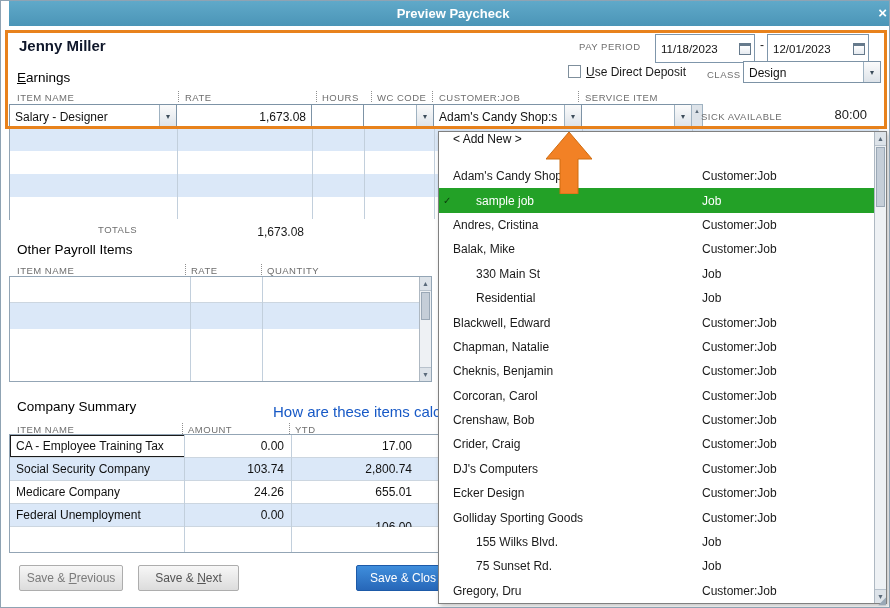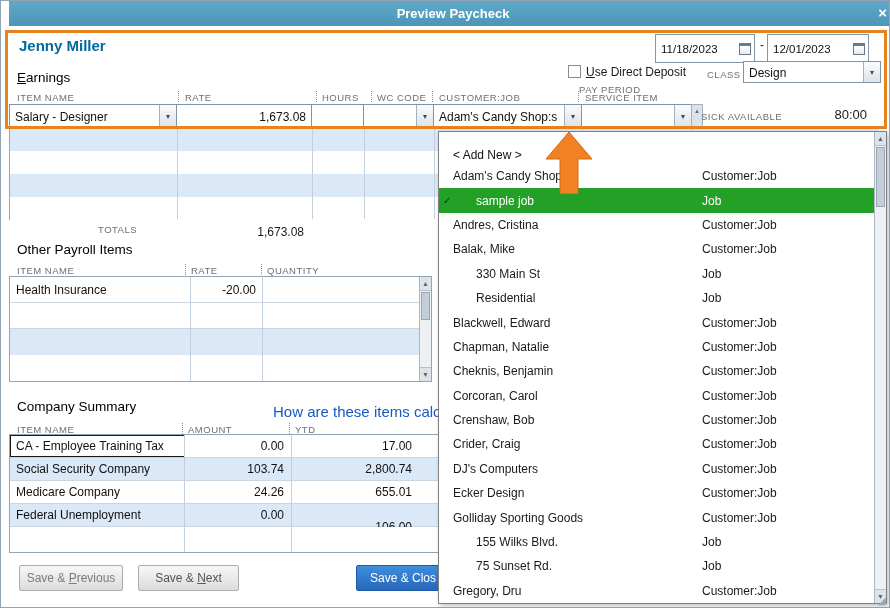--- a/index.html
+++ b/index.html
@@ -10,21 +10,21 @@
   .win { position:relative; width:890px; height:608px; background:#fff; border:1px solid #8fa3b3; overflow:hidden; }
 
   .titlebar { position:absolute; left:8px; top:0; width:100%; height:25px;
     background:linear-gradient(#60a9c9,#4b95b7); display:flex; align-items:center; justify-content:center; }
   .title { color:#fff; font-size:13px; font-weight:bold; }
   .closebtn { position:absolute; right:10px; top:3px; color:#fff; font-size:15px; font-weight:bold; line-height:18px; }
 
   .hl-box { position:absolute; left:4px; top:29px; width:882px; height:99px;
     border:3px solid #e8821c; z-index:2; pointer-events:none; }
 
-  .emp-name { position:absolute; left:18px; top:36px; font-size:15px; font-weight:bold; color:#0369a1; }
+  .emp-name { position:absolute; left:18px; top:36px; font-size:15px; font-weight:bold; color:#0f172a; }
 
   .sm-lbl { position:absolute; font-size:9.5px; color:#6e6e6e; letter-spacing:0.5px; white-space:nowrap; }
   .vsep { position:absolute; width:0; height:11px; border-left:1px dotted #8f8f8f; }
 
   .accel::first-letter { text-decoration:underline; }
   .accel { display:inline-block; }
 
   .datefield { position:absolute; height:29px; background:#fff; border:1px solid #7f96ab;
     font-size:11.5px; color:#111; display:flex; align-items:center; padding-left:5px; }
   .cal-icon { margin-left:auto; margin-right:3px; width:12px; height:12px;
@@ -64,21 +64,21 @@
   .link { position:absolute; font-size:15px; color:#1759c6; white-space:nowrap; }
 
   .btn { position:absolute; height:26px; border:1px solid #adadad; border-radius:2px;
     background:linear-gradient(#f7f7f7,#dcdcdc); font-size:12px;
     display:flex; align-items:center; justify-content:center; white-space:pre; }
   .btn-primary { background:linear-gradient(#3f8edc,#2767b8); border:1px solid #1d5aa8;
     color:#fff; justify-content:flex-start; padding-left:13px; }
 
   .dd { position:absolute; left:437px; top:130px; width:449px; height:473px;
     background:#fff; border:1px solid #808080; z-index:5; box-shadow:2px 2px 5px rgba(0,0,0,0.25); }
-  .dd-addnew { height:30px; display:flex; align-items:flex-end; padding-left:14px; font-size:12px; color:#111; }
+  .dd-addnew { height:30px; display:flex; align-items:flex-start; padding-left:14px; font-size:12px; color:#111; }
   .dd-list { position:absolute; left:0; top:32px; right:12px; bottom:0; display:flex; flex-direction:column;justify-content:flex-end; }
   .dd-row { flex:1; position:relative; display:flex; align-items:center; font-size:12px; color:#1a1a1a; }
   .dd-name { padding-left:14px; white-space:nowrap; }
   .indent .dd-name { padding-left:37px; }
   .dd-type { position:absolute; left:263px; white-space:nowrap; }
   .sel { background:#23a127; color:#fff; }
   .checkmark { position:absolute; left:4px; font-size:10px; color:#0b3d0b; }
 
   .hl-arrow { position:absolute; left:545px; top:131px; z-index:6; }
   .grip { position:absolute; right:3px; bottom:1px; z-index:7; color:#9aa8b6; font-size:10px; }
@@ -91,21 +91,21 @@
 
 <div class="win" data-interactable="false">
 
   <div class="titlebar" data-interactable="false">
     <span class="title" data-interactable="false">Preview Paycheck</span>
     <span class="closebtn" data-interactable="true">×</span>
   </div>
 
   <div class="emp-name" data-interactable="false">Jenny Miller</div>
 
-  <span class="sm-lbl" style="left:578px; top:40px;margin-top:43px;" data-interactable="false">PAY PERIOD</span>
+  <span class="sm-lbl" style="left:578px; top:40px;" data-interactable="false">PAY PERIOD</span>
   <div class="datefield" style="left:654px; top:33px; width:100px;" data-interactable="true">
     <span data-interactable="false">11/18/2023</span>
     <span class="cal-icon" data-interactable="true"></span>
   </div>
   <span class="txt12" style="left:759px; top:37px;" data-interactable="false">-</span>
   <div class="datefield" style="left:766px; top:33px; width:102px;" data-interactable="true">
     <span data-interactable="false">12/01/2023</span>
     <span class="cal-icon" data-interactable="true"></span>
   </div>
 
@@ -172,24 +172,20 @@
   <span class="txt12" style="left:203px; top:224px; width:100px; text-align:right;" data-interactable="false">1,673.08</span>
 
   <div class="sec-title" style="left:16px; top:241px;" data-interactable="false">Other Payroll Items</div>
   <span class="sm-lbl" style="left:16px; top:264px;" data-interactable="false">ITEM NAME</span>
   <span class="vsep" style="left:184px; top:263px;" data-interactable="false"></span>
   <span class="sm-lbl" style="left:190px; top:264px;" data-interactable="false">RATE</span>
   <span class="vsep" style="left:260px; top:263px;" data-interactable="false"></span>
   <span class="sm-lbl" style="left:266px; top:264px;" data-interactable="false">QUANTITY</span>
 
   <div class="tbl" style="left:8px; top:275px; width:423px; height:106px;" data-interactable="false">
-    <div class="t-row" style="height:26px; background:#fff;" data-interactable="true">
-      <span class="t-text" style="left:6px; top:6px;" data-interactable="false">Health Insurance</span>
-      <span class="t-text" style="left:182px; top:6px; width:64px; text-align:right;" data-interactable="false">-20.00</span>
-    </div>
     <div class="t-row" style="height:26px; background:#fff;" data-interactable="true"></div>
     <div class="t-row" style="height:26px; background:#dbe8f8; border-bottom:none;" data-interactable="true"></div>
     <div class="colline" style="left:180px;" data-interactable="false"></div>
     <div class="colline" style="left:252px;" data-interactable="false"></div>
     <div class="sbar" data-interactable="true">
       <span class="sb-btn sb-up" data-interactable="true">▲</span>
       <span class="sb-thumb" style="top:15px; height:28px;" data-interactable="true"></span>
       <span class="sb-btn sb-down" data-interactable="true">▼</span>
     </div>
   </div>

